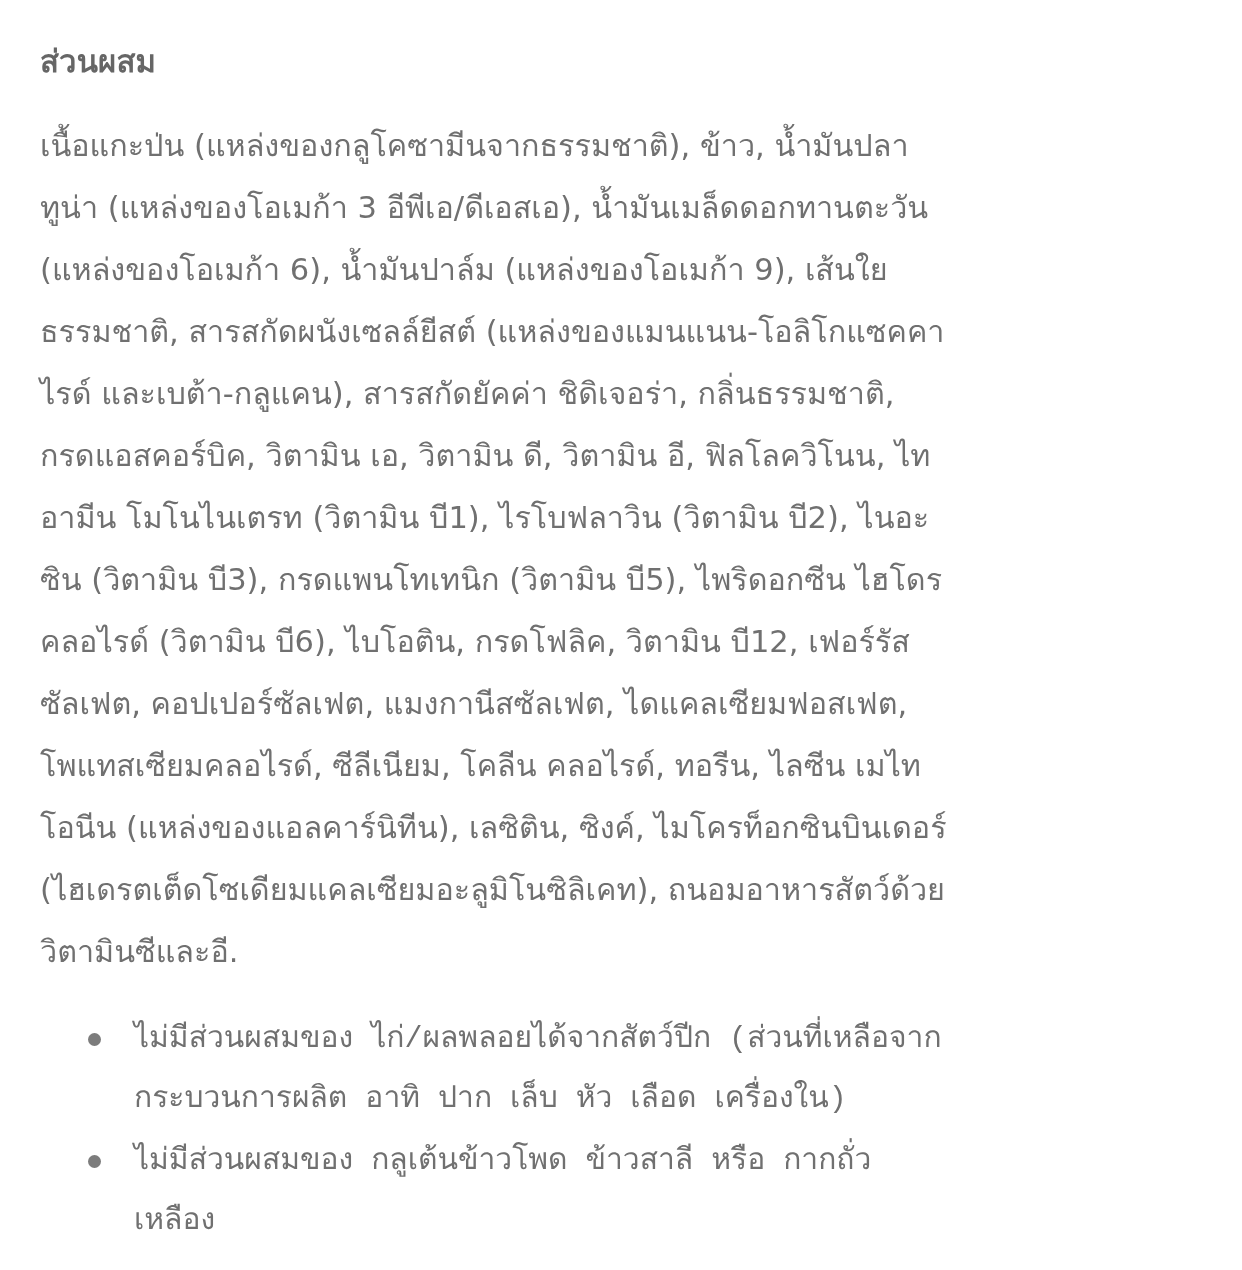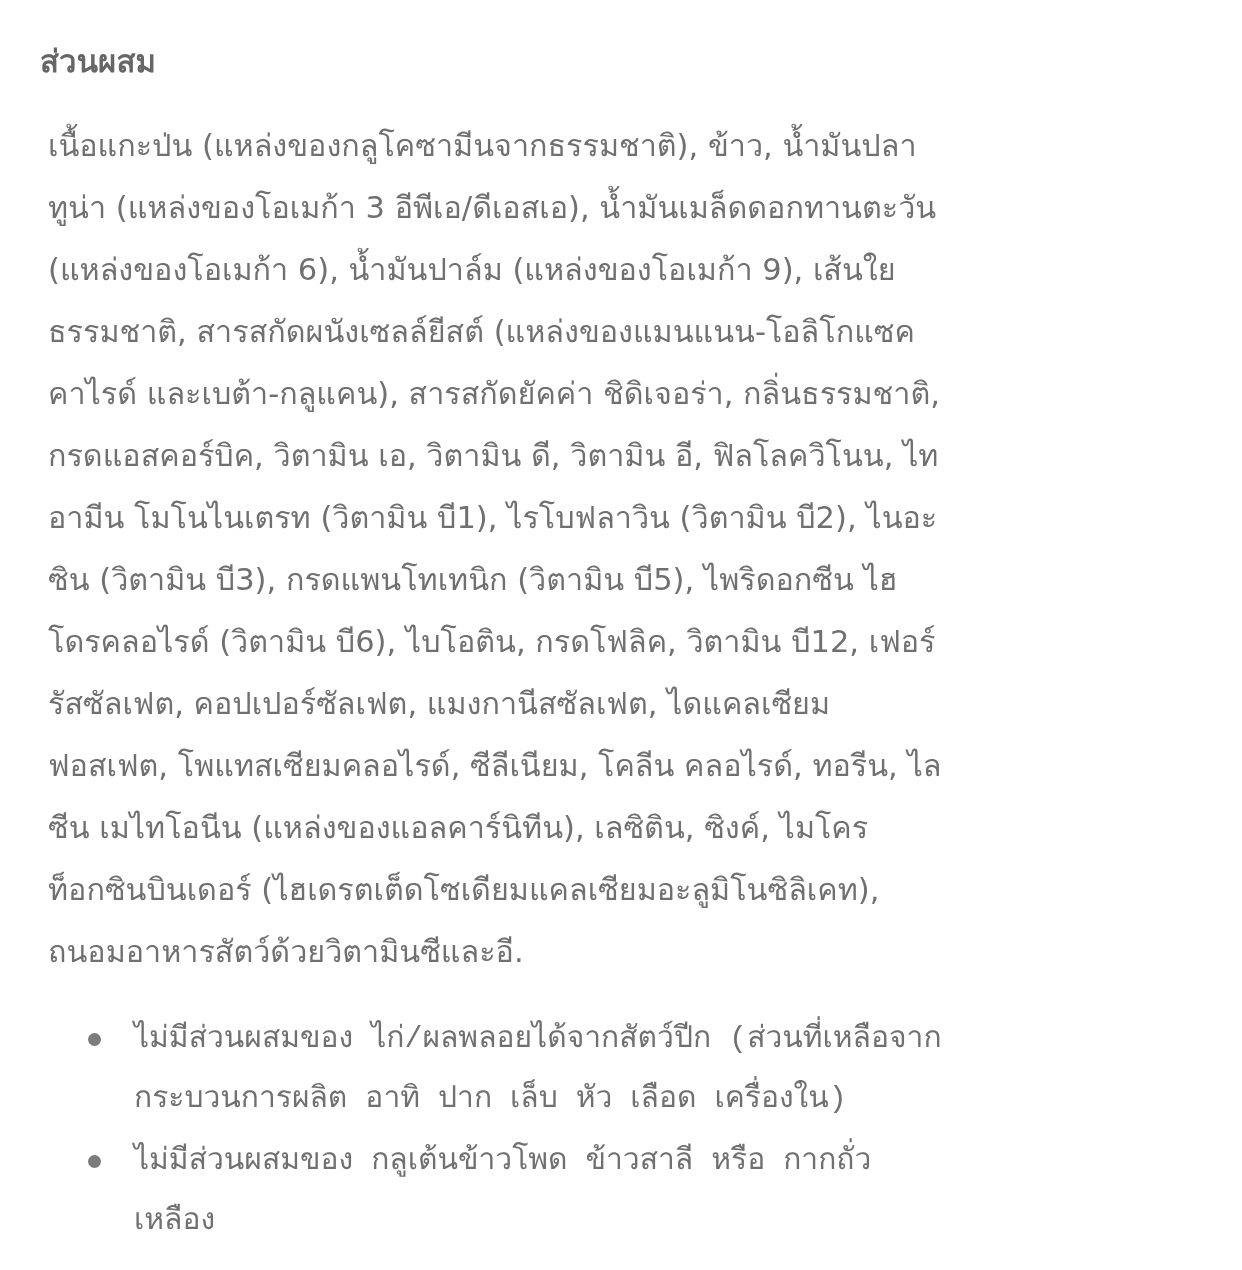--- a/index.html
+++ b/index.html
@@ -29,21 +29,21 @@
     color: #666666;
     line-height: 1.25;
     margin: 0 0 34px 0;
     letter-spacing: 0.2px;
   }
   .ingredients-paragraph {
     font-size: 30.5px;
     font-weight: 400;
     color: #707070;
     line-height: 62px;
-    margin: 0 0 26px 8px;
+    margin: 0 0 26px 0;
     text-align: left;
     word-break: break-word;
     max-width: 1160px;
   }
   .claims-list {
     list-style: none;
     margin: 0;
     padding: 0 0 0 48px;
     max-width: 1110px;
     font-family: Liberation Mono, monospace;

